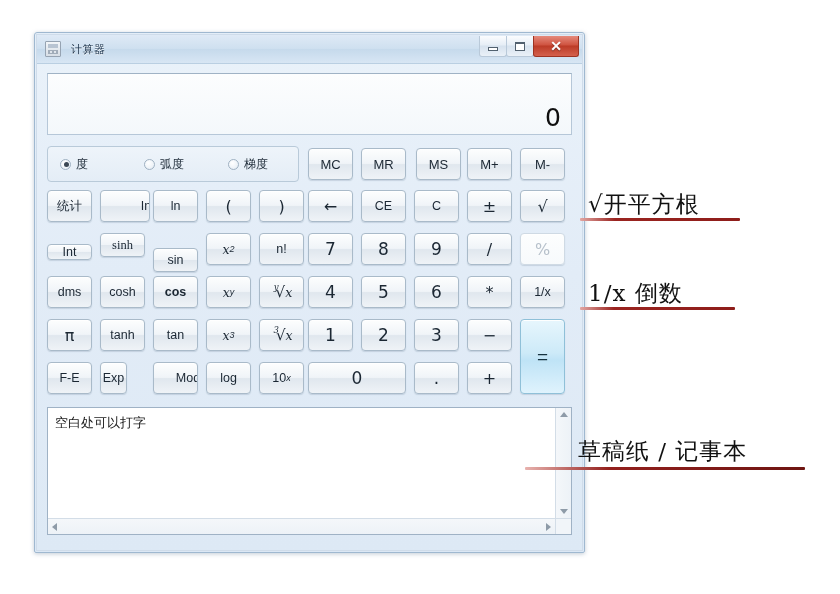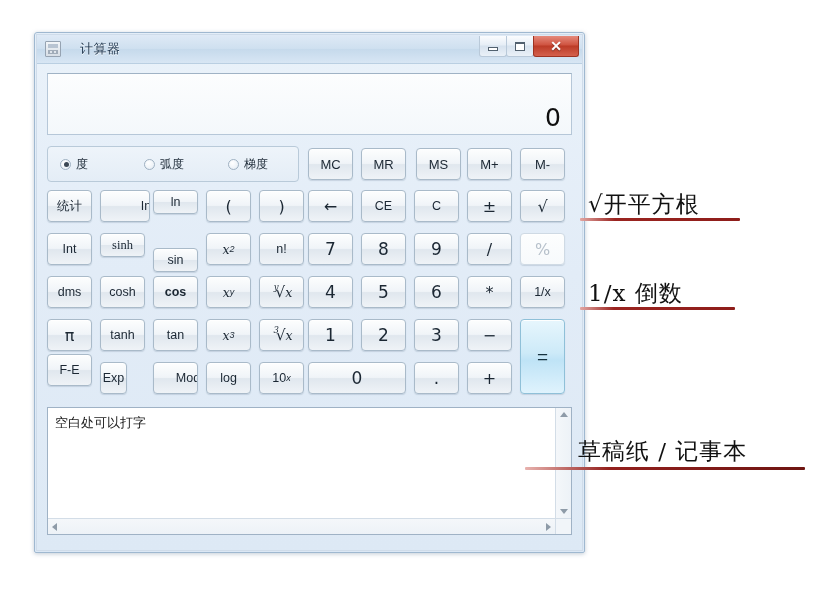--- a/index.html
+++ b/index.html
@@ -58,22 +58,22 @@
   }
   #title-icon::after {
     content:"";
     position:absolute; left:2px; top:8px; right:2px; bottom:2px;
     background:
       linear-gradient(90deg, #8d9aa9 0 2px, transparent 2px 4px, #8d9aa9 4px 6px, transparent 6px 8px, #8d9aa9 8px 10px),
       linear-gradient(180deg, #8d9aa9 0 1.5px, transparent 1.5px 3px, #8d9aa9 3px 4.5px);
     opacity:.75;
   }
   #title-text {
-    margin-left: 19px;
-    font-size: 13px;
+    margin-left: 10px;
+    font-size: 11px;
     color: #20374f;
     letter-spacing: .5px;
     text-shadow: 0 1px 0 rgba(255,255,255,.9);
     white-space: nowrap;
   }
   #winbtns {
     position: absolute;
     right: 3px; top: 1px;
     display: flex;
     height: 21px;
@@ -352,30 +352,30 @@
       </div>
 
       <div class="btn mem" style="left:261px; top:2px;  width:45px; height:32px;">MC</div>
       <div class="btn mem" style="left:314px; top:2px;  width:45px; height:32px;">MR</div>
       <div class="btn mem" style="left:369px; top:2px;  width:45px; height:32px;">MS</div>
       <div class="btn mem" style="left:420px; top:2px;  width:45px; height:32px;">M+</div>
       <div class="btn mem" style="left:473px; top:2px;  width:45px; height:32px;">M-</div>
 
       <div class="btn cjk" style="left:0px;   top:44px; width:45px; height:32px;">统计</div>
       <div class="btn sci" style="left:53px;  top:44px; width:35px; height:32px;padding-left:48px;">Inv</div>
-      <div class="btn sci" style="left:106px; top:44px; width:45px; height:24px;">ln</div>
+      <div class="btn sci" style="left:106px; top:44px; width:45px; height:32px;">ln</div>
       <div class="btn op" style="left:159px; top:44px; width:45px; height:32px;">(</div>
       <div class="btn op" style="left:212px; top:44px; width:45px; height:32px;">)</div>
       <div class="btn op" style="left:261px; top:44px; width:45px; height:32px;">←</div>
       <div class="btn sci" style="left:314px; top:44px; width:45px; height:32px;">CE</div>
       <div class="btn sci" style="left:367px; top:44px; width:45px; height:32px;">C</div>
       <div class="btn op" style="left:420px; top:44px; width:45px; height:32px;">±</div>
       <div class="btn op" style="left:473px; top:44px; width:45px; height:32px;">√</div>
 
-      <div class="btn sci" style="left:0px;   top:87px; width:45px; height:32px;text-align:center;">Int</div>
+      <div class="btn sci" style="left:0px;   top:98px; width:45px; height:16px;text-align:center;">Int</div>
       <div class="btn sci" style="left:53px;  top:87px; width:45px; height:24px;font-family:Liberation Serif, serif;">sinh</div>
       <div class="btn sci" style="left:106px; top:87px; width:45px; height:24px;margin-top:15px;">sin</div>
       <div class="btn sci" style="left:159px; top:87px; width:45px; height:32px;">
           <span class="ital">x</span>
           <span class="sup">2</span>
         </div>
       <div class="btn sci" style="left:212px; top:87px; width:45px; height:32px;">n!</div>
       <div class="btn num" style="left:261px; top:87px; width:45px; height:32px;">7</div>
       <div class="btn num" style="left:314px; top:87px; width:45px; height:32px;">8</div>
       <div class="btn num" style="left:367px; top:87px; width:45px; height:32px;">9</div>
@@ -412,21 +412,21 @@
           <span class="radsign">√</span>
           <span class="ital">x</span>
         </div>
       <div class="btn num" style="left:261px; top:173px; width:45px; height:32px;">1</div>
       <div class="btn num" style="left:314px; top:173px; width:45px; height:32px;">2</div>
       <div class="btn num" style="left:367px; top:173px; width:45px; height:32px;">3</div>
       <div class="btn op" style="left:420px; top:173px; width:45px; height:32px;">−</div>
 
       <div class="btn equals" style="left:473px; top:173px; width:45px; height:75px;">=</div>
 
-      <div class="btn sci" style="left:0px;   top:208px; width:45px; height:32px;">F-E</div>
+      <div class="btn sci" style="left:0px;   top:216px; width:45px; height:32px;">F-E</div>
       <div class="btn sci" style="left:53px;  top:216px; width:27px; height:32px;">Exp</div>
       <div class="btn sci" style="left:106px; top:216px; width:45px; height:32px;padding-left:25px;">Mod</div>
       <div class="btn sci" style="left:159px; top:216px; width:45px; height:32px;">log</div>
       <div class="btn sci" style="left:212px; top:216px; width:45px; height:32px;">10<span class="sup">x</span></div>
       <div class="btn num" style="left:261px; top:216px; width:98px; height:32px;">0</div>
       <div class="btn num" style="left:367px; top:216px; width:45px; height:32px;">.</div>
       <div class="btn op" style="left:420px; top:216px; width:45px; height:32px;">+</div>
     </div>
 
     <div id="notepad">

